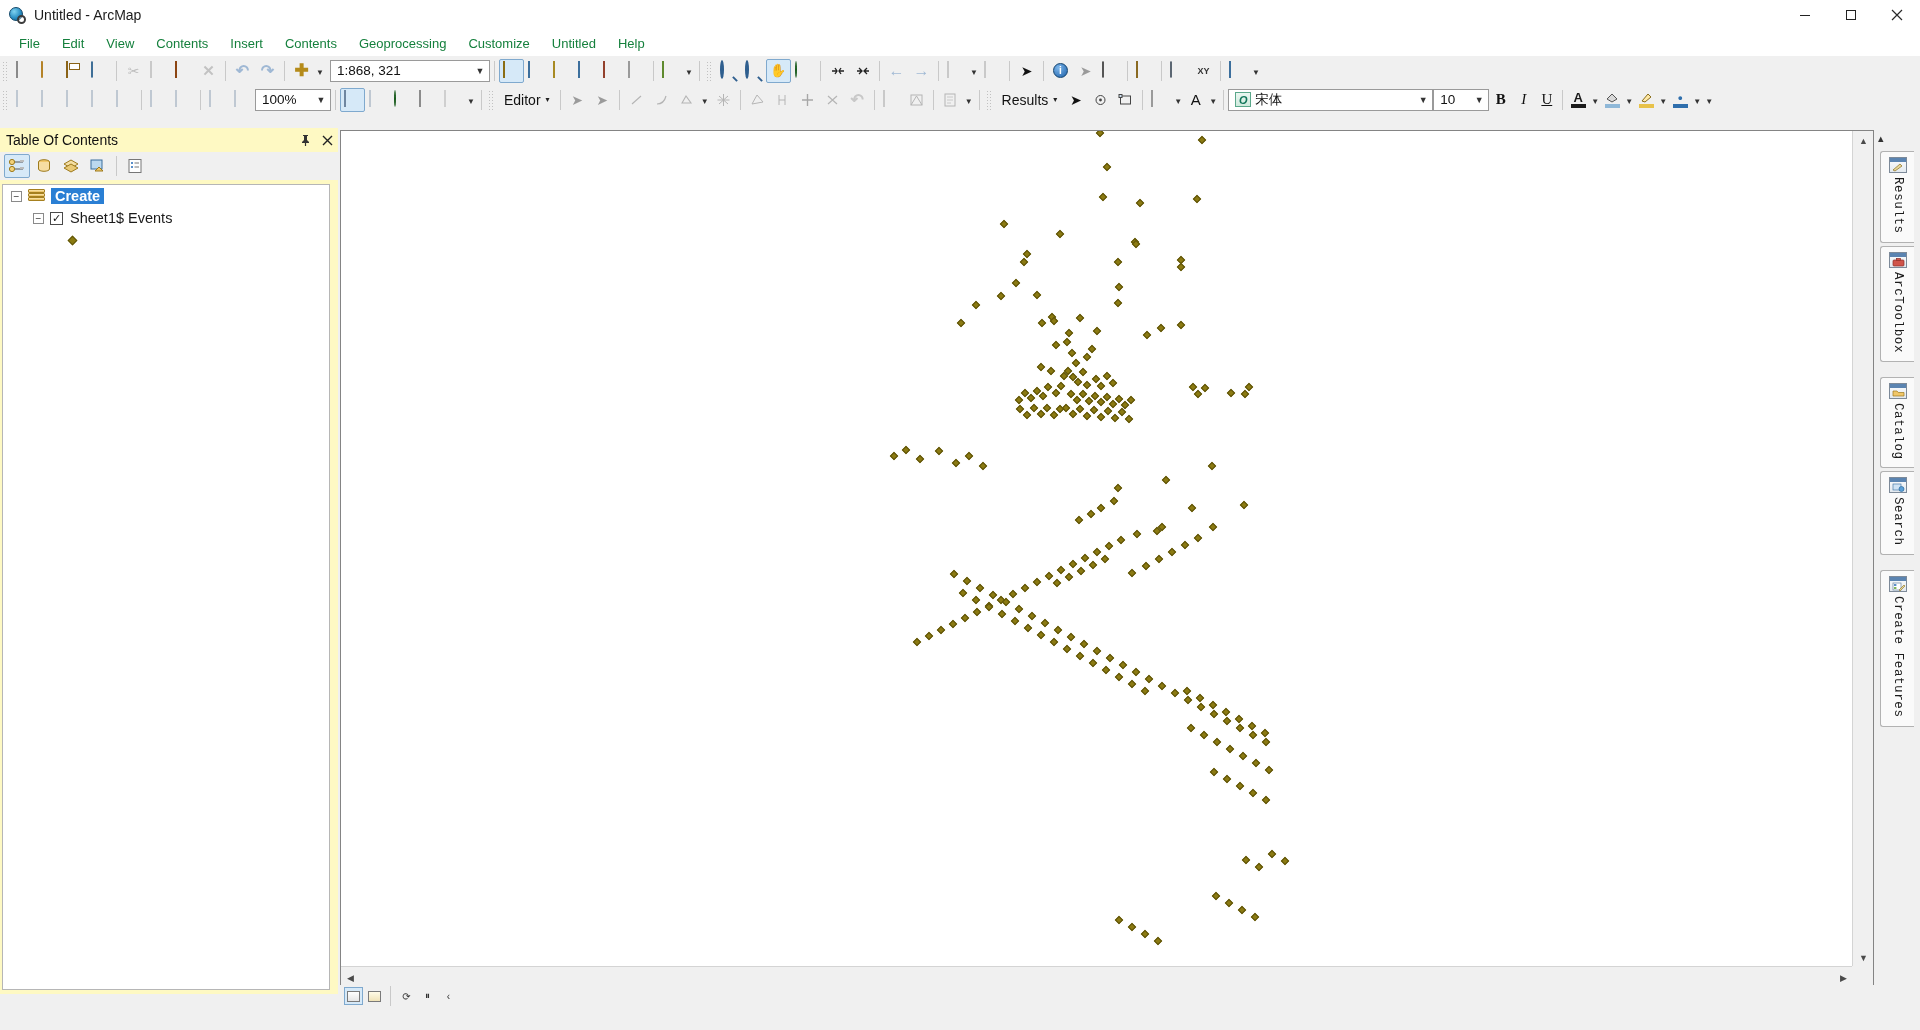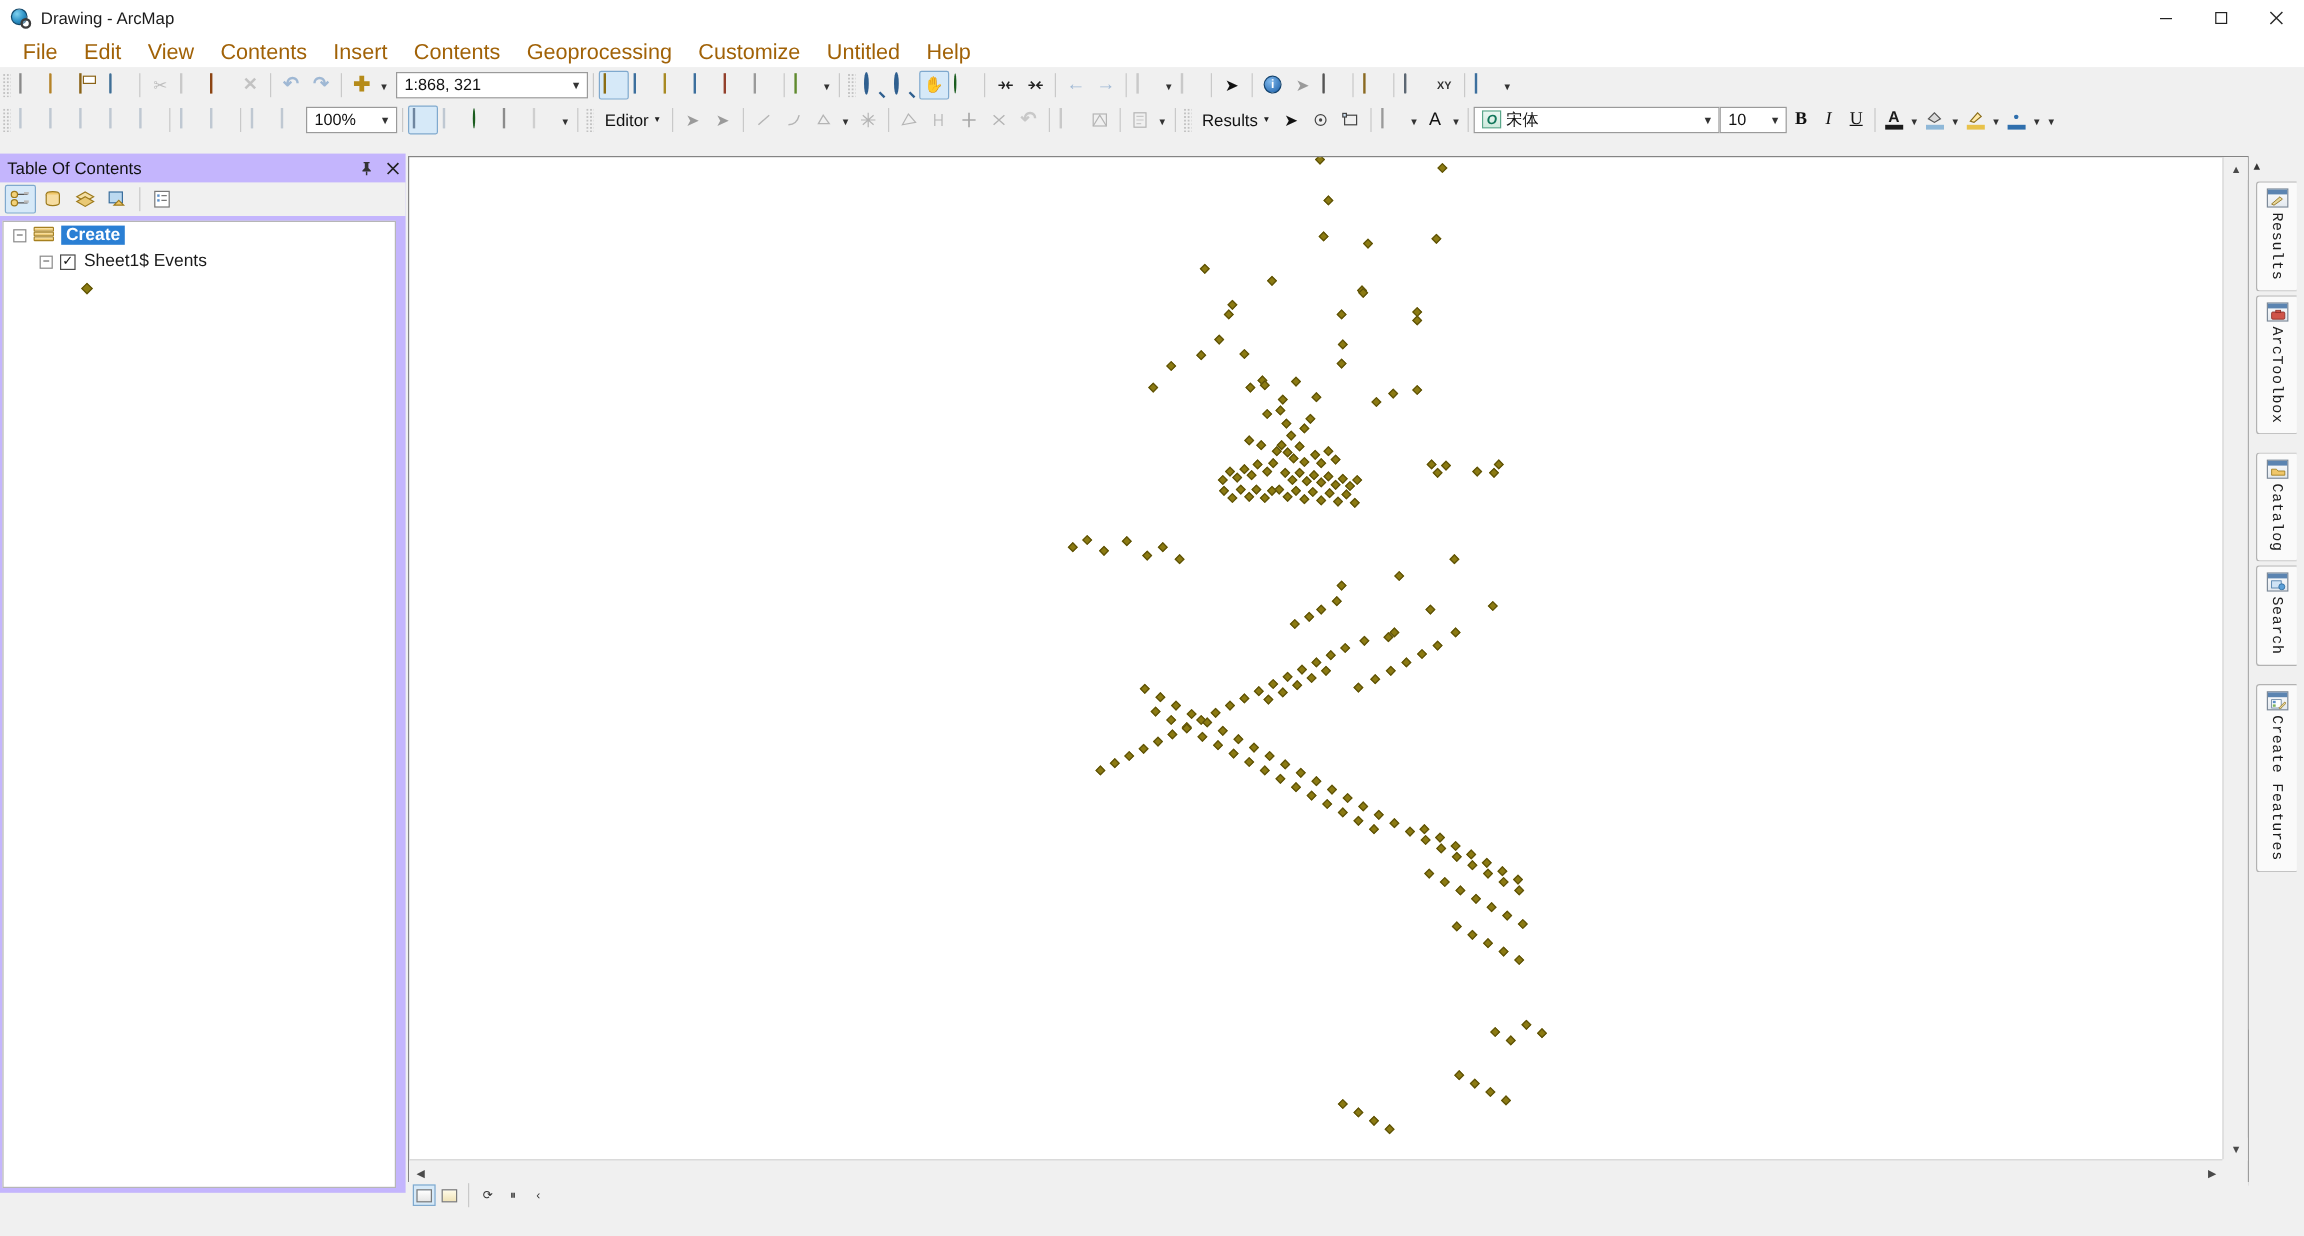--- a/index.html
+++ b/index.html
@@ -40,21 +40,21 @@
     width: 46px; height: 30px; display: flex; align-items: center; justify-content: center;
     font-size: 14px; color: #2a2a2a;
   }
 
   
   .menubar {
     position: absolute; top: 30px; left: 0; width: 1920px; height: 26px;
     background: #ffffff; display: flex; align-items: center; padding-left: 8px;
   }
   .menu-item {
-    padding: 3px 11px; font-size: 18px; color: #a16207; white-space: nowrap;
+    padding: 3px 11px; font-size: 13px; color: #15803d; white-space: nowrap;
   }
 
   
   .toolbar-row {
     position: absolute; left: 0; width: 1920px;
     background: #f0f0f0;
     display: flex; align-items: center;
   }
   .tb1 { top: 56px; height: 29px; }
   .tb2 { top: 85px; height: 29px; }
@@ -146,21 +146,21 @@
   .fbtn.b { font-weight: 700; font-family: "Liberation Serif", serif; }
   .fbtn.i { font-style: italic; font-family: "Liberation Serif", serif; }
   .fbtn.u { text-decoration: underline; font-family: "Liberation Serif", serif; }
   .colorbtn { width: 22px; height: 22px; display:flex; flex-direction:column; align-items:center; justify-content:center; flex:none; }
   .colorbtn .gl { font-size: 13px; line-height: 11px; font-weight: 700; }
   .colorbtn .bar { width: 15px; height: 4px; margin-top: 1px; }
 
   
   .toc {
     position: absolute; left: 0; top: 128px; width: 338px; height: 866px;
-    background: #c4b5fd;
+    background: #fef9c3;
   }
   .toc-header {
     height: 24px; display: flex; align-items: center;
     padding-left: 6px; font-size: 14px; color: #111; font-weight: 400;
   }
   .toc-header .spacer { flex: 1; }
   .toc-hbtn { width: 22px; height: 22px; display:flex; align-items:center; justify-content:center; font-size:14px; color:#222; }
   .toc-toolbar {
     height: 28px; display: flex; align-items: center; padding-left: 4px; gap: 1px;
     background: #f0f0f0;
@@ -275,21 +275,21 @@
 </head>
 <body>
 
 <div id="app">
 
   <div class="titlebar">
     <span class="title-icon">
       <span class="globe"></span>
         <span class="mag"></span>
     </span>
-    <span class="title-text">Drawing - ArcMap</span>
+    <span class="title-text">Untitled - ArcMap</span>
     <div class="win-buttons">
       <div class="win-btn">
         <svg width="12" height="12" viewBox="0 0 12 12">
             <rect x="1" y="6" width="10" height="1" fill="#222"></rect>
           </svg>
       </div>
       <div class="win-btn">
         <svg width="12" height="12" viewBox="0 0 12 12">
             <rect x="1.5" y="1.5" width="9" height="9" fill="none" stroke="#222" stroke-width="1"></rect>
           </svg>

